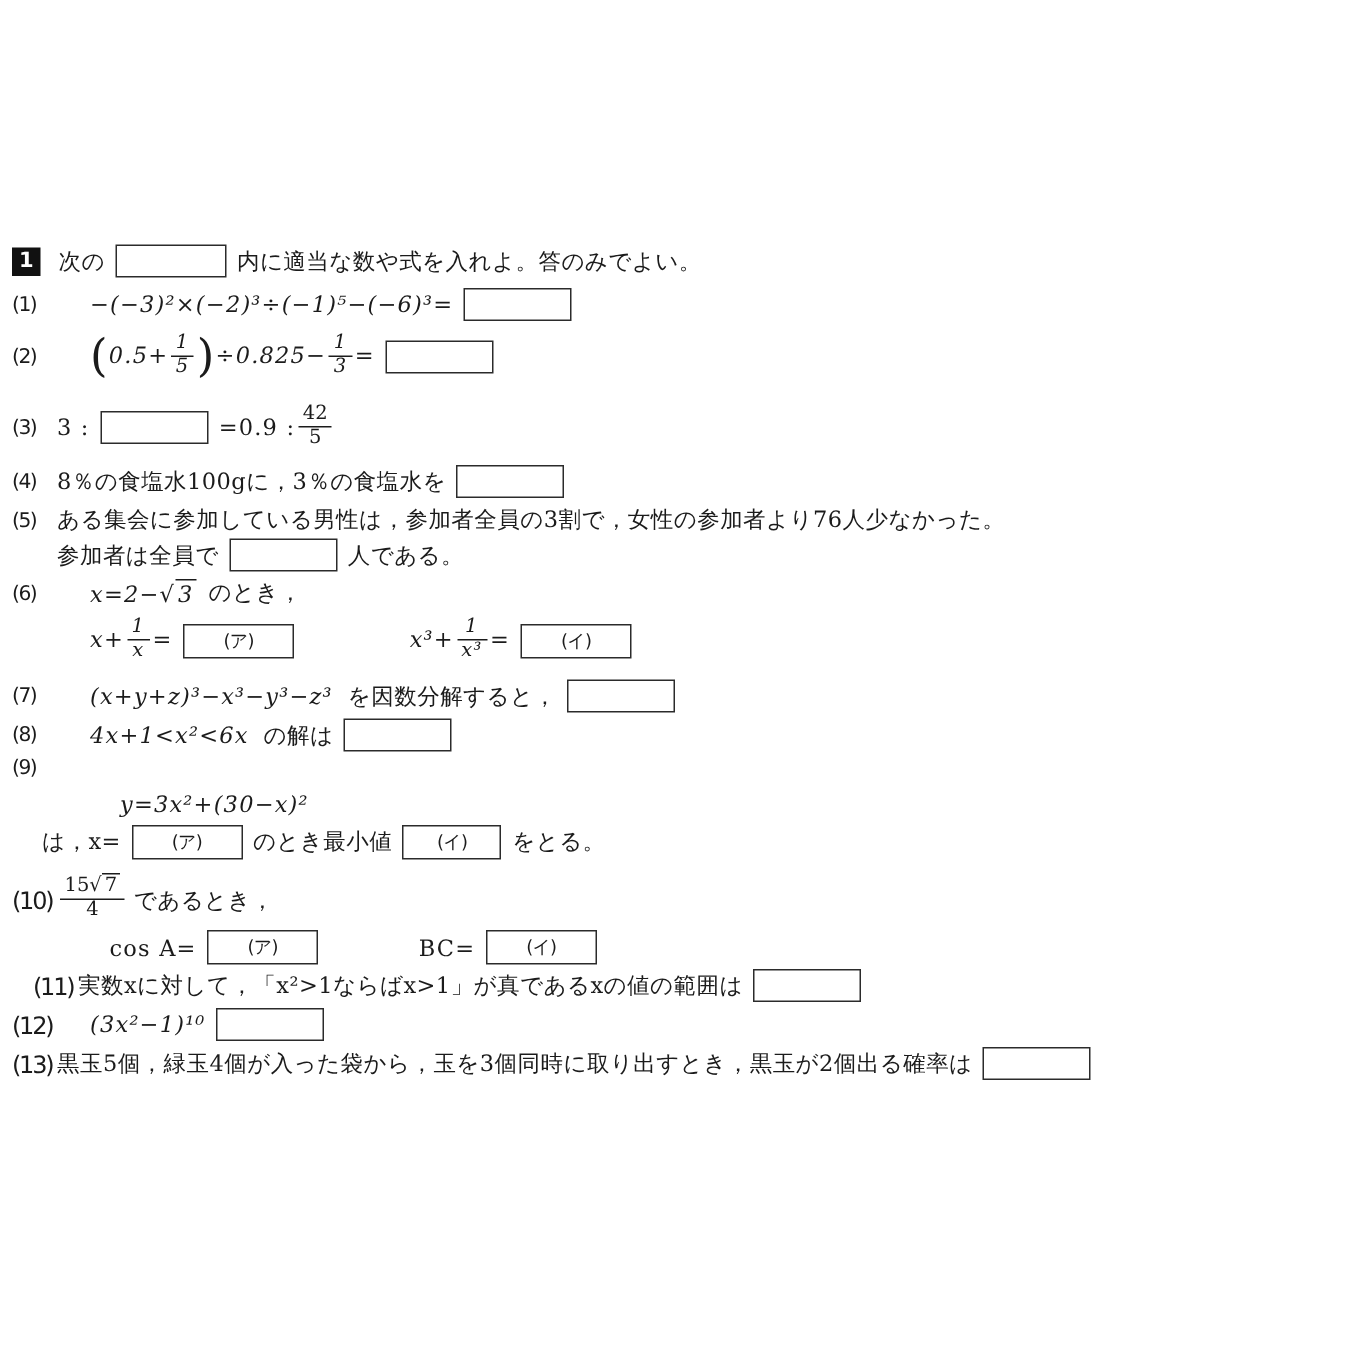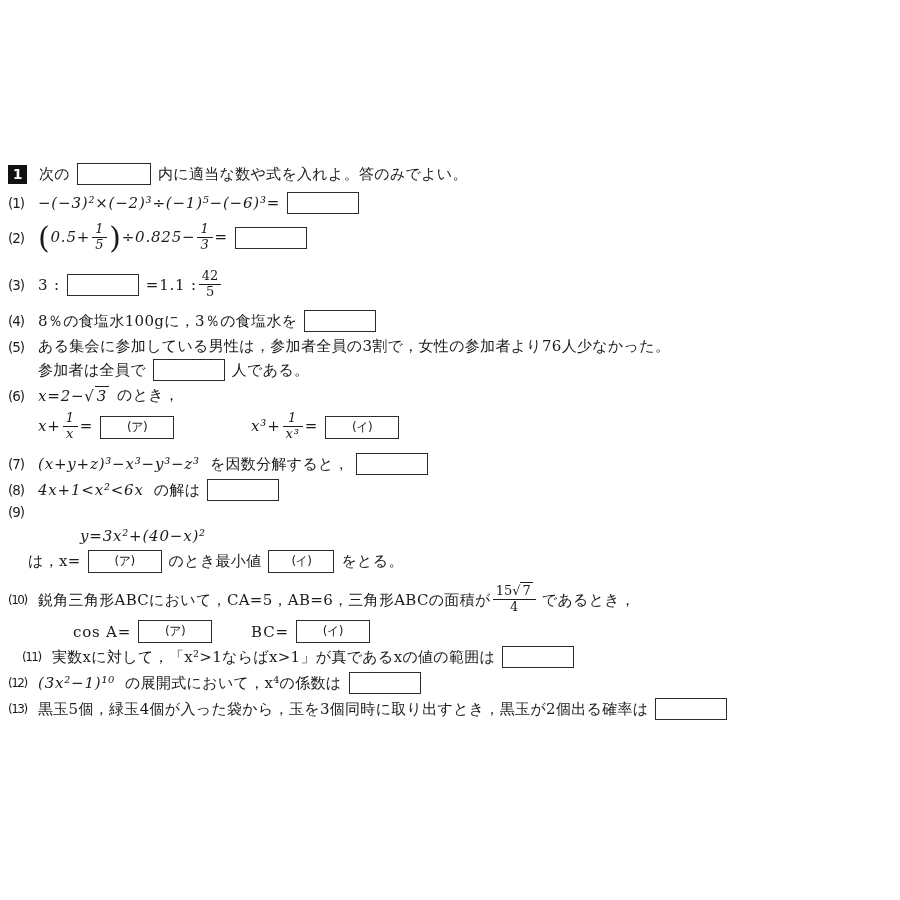--- a/index.html
+++ b/index.html
@@ -3,23 +3,23 @@
 <meta charset="utf-8">
 <style>
   html,body{margin:0;padding:0;background:#fff;}
   #page{
     position:relative;width:900px;height:900px;background:#ffffff;
     font-family:"DejaVu Serif","Liberation Serif",serif;
     color:#1b1b1b;font-size:15px;overflow:hidden;
   }
   .line{position:absolute;left:0;width:892px;display:flex;align-items:center;white-space:nowrap;}
   .num{display:inline-block;width:30px;margin-left:8px;flex:0 0 30px;font-family:"DejaVu Sans","Liberation Sans",sans-serif;font-size:13.5px;letter-spacing:-1px;}
-  .num.compact{font-size:12px;letter-spacing:-1.5px;}
+  .num.compact{font-size:16px;letter-spacing:-1.5px;}
   .jp{letter-spacing:0.3px;}
-  .math{font-style:italic;letter-spacing:0.8px;}
+  .math{font-style:italic;letter-spacing:0.8px;margin-left:22px;}
   .mathup{font-style:normal;letter-spacing:0.8px;}
   .blank{
     display:inline-block;width:70px;height:20px;border:1.7px solid #2b2b2b;
     vertical-align:middle;margin:0 7px;background:#fff;
   }
   .ansbox{
     display:inline-block;width:72px;height:21px;border:1.7px solid #2b2b2b;
     vertical-align:middle;margin:0 7px;background:#fff;text-align:center;
     font-style:normal;font-size:12px;line-height:21px;letter-spacing:-0.5px;
     font-family:"DejaVu Sans","Liberation Sans",sans-serif;
@@ -68,21 +68,21 @@
           <span class="fden">3</span>
         </span><span>=</span>
     </span>
     <span class="blank"></span>
   </div>
 
   <div class="line" style="top:264px;height:42px;">
     <span class="num">(3)</span>
     <span class="mathup">3 :</span>
     <span class="blank"></span>
-    <span class="mathup">=1.1 :</span>
+    <span class="mathup">=0.9 :</span>
     <span class="frac">
         <span class="fnum">42</span>
         <span class="fden">5</span>
       </span>
   </div>
 
   <div class="line" style="top:310px;">
     <span class="num">(4)</span>
     <span class="jp">8％の食塩水100gに，3％の食塩水を</span>
     <span class="blank"></span>
@@ -130,58 +130,56 @@
     <span class="math">4x+1&lt;x²&lt;6x</span>
     <span class="jp" style="margin-left:10px;">の解は</span>
     <span class="blank"></span>
   </div>
 
   <div class="line" style="top:504px;">
     <span class="num">(9)</span>
   </div>
   <div class="line" style="top:527px;">
     <span class="num"></span>
-    <span class="math indent">y=3x²+(40−x)²</span>
+    <span class="math indent">y=3x²+(30−x)²</span>
   </div>
   <div class="line" style="top:550px;">
     <span style="display:inline-block;width:20px;margin-left:8px;flex:0 0 20px;"></span>
     <span class="jp">は，x=</span>
     <span class="ansbox">(ア)</span>
     <span class="jp">のとき最小値</span>
     <span class="ansbox" style="width:64px;">(イ)</span>
     <span class="jp">をとる。</span>
   </div>
 
   <div class="line" style="top:580px;height:40px;">
     <span class="num compact">(10)</span>
-    <span class="jp">鋭角三角形ABCにおいて，CA=5，AB=6，三角形ABCの面積が</span>
     <span class="frac">
         <span class="fnum"><span>15</span><span class="sqrt"><span>√</span><span class="rad" style="font-style:normal;">7</span></span></span>
         <span class="fden">4</span>
       </span>
     <span class="jp" style="margin-left:4px;">であるとき，</span>
   </div>
   <div class="line" style="top:620px;">
     <span style="display:inline-block;width:65px;margin-left:8px;flex:0 0 65px;"></span>
     <span class="mathup">cos A=</span>
     <span class="ansbox">(ア)</span>
-    <span class="mathup" style="margin-left:32px;">BC=</span>
+    <span class="mathup" style="margin-left:60px;">BC=</span>
     <span class="ansbox">(イ)</span>
   </div>
 
   <div class="line" style="top:646px;margin-left:14px;">
     <span class="num compact">(11)</span>
     <span class="jp">実数xに対して，「x²&gt;1ならばx&gt;1」が真であるxの値の範囲は</span>
     <span class="blank"></span>
   </div>
 
   <div class="line" style="top:672px;">
     <span class="num compact">(12)</span>
     <span class="math">(3x²−1)¹⁰</span>
-    <span class="jp" style="margin-left:10px;">の展開式において，x⁴の係数は</span>
     <span class="blank"></span>
   </div>
 
   <div class="line" style="top:698px;">
     <span class="num compact">(13)</span>
     <span class="jp">黒玉5個，緑玉4個が入った袋から，玉を3個同時に取り出すとき，黒玉が2個出る確率は</span>
     <span class="blank"></span>
   </div>
 
 </div>

